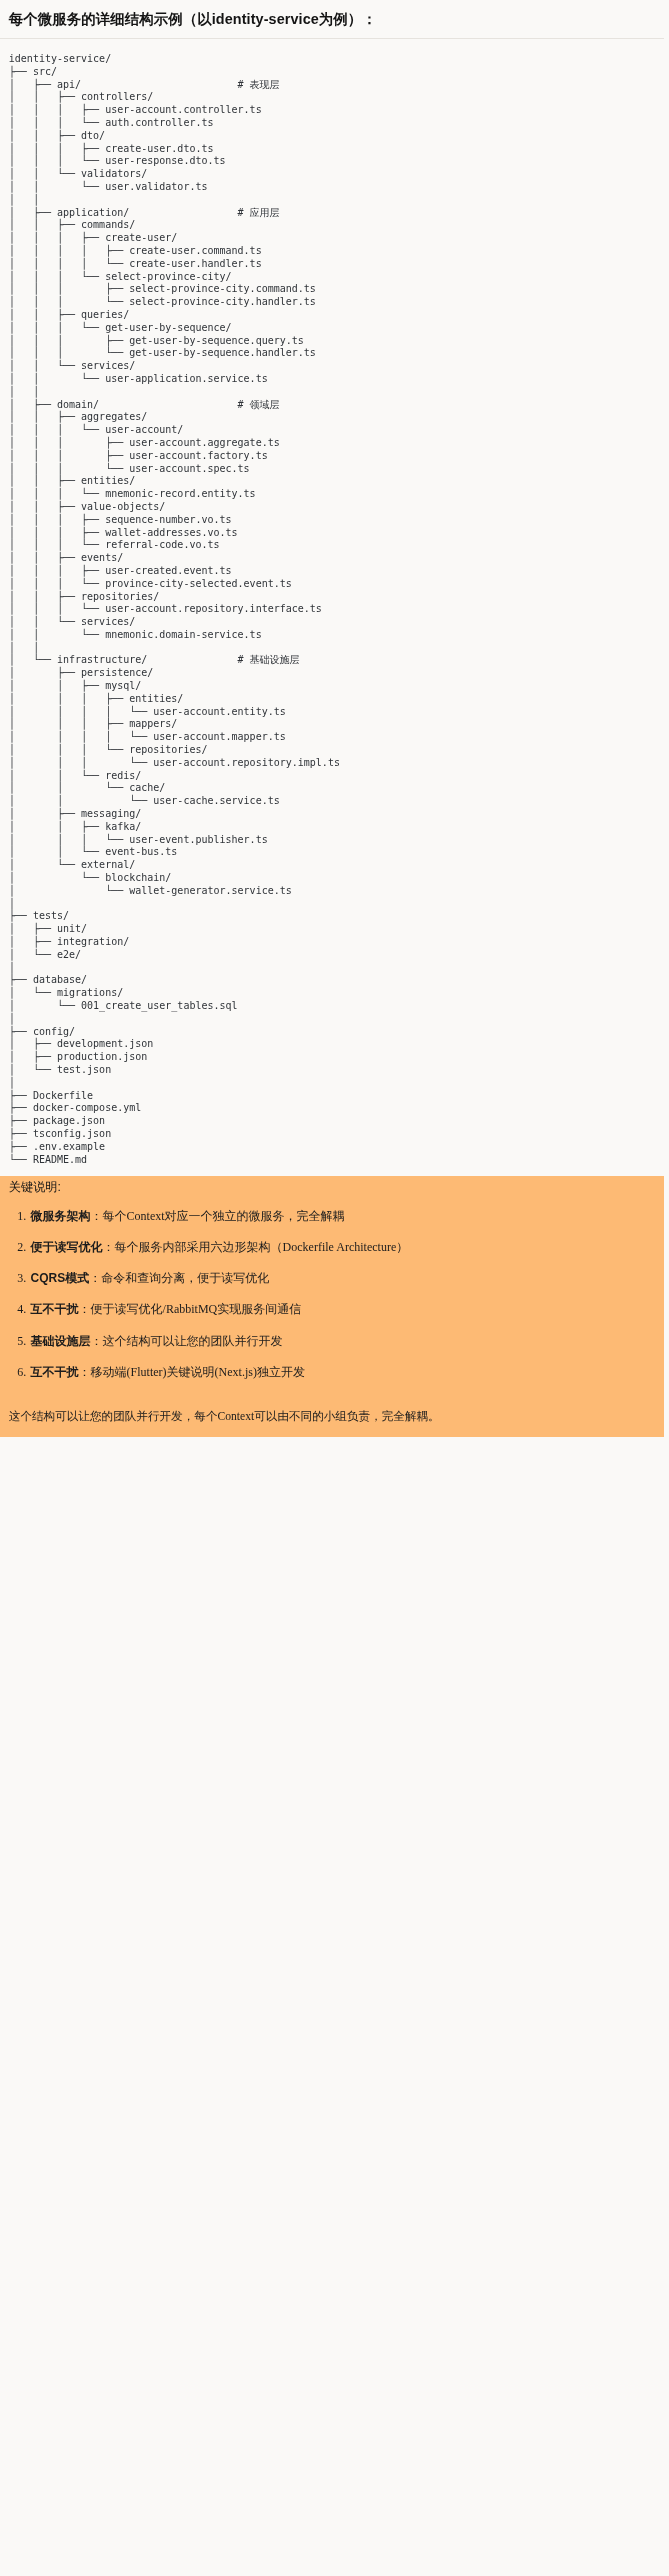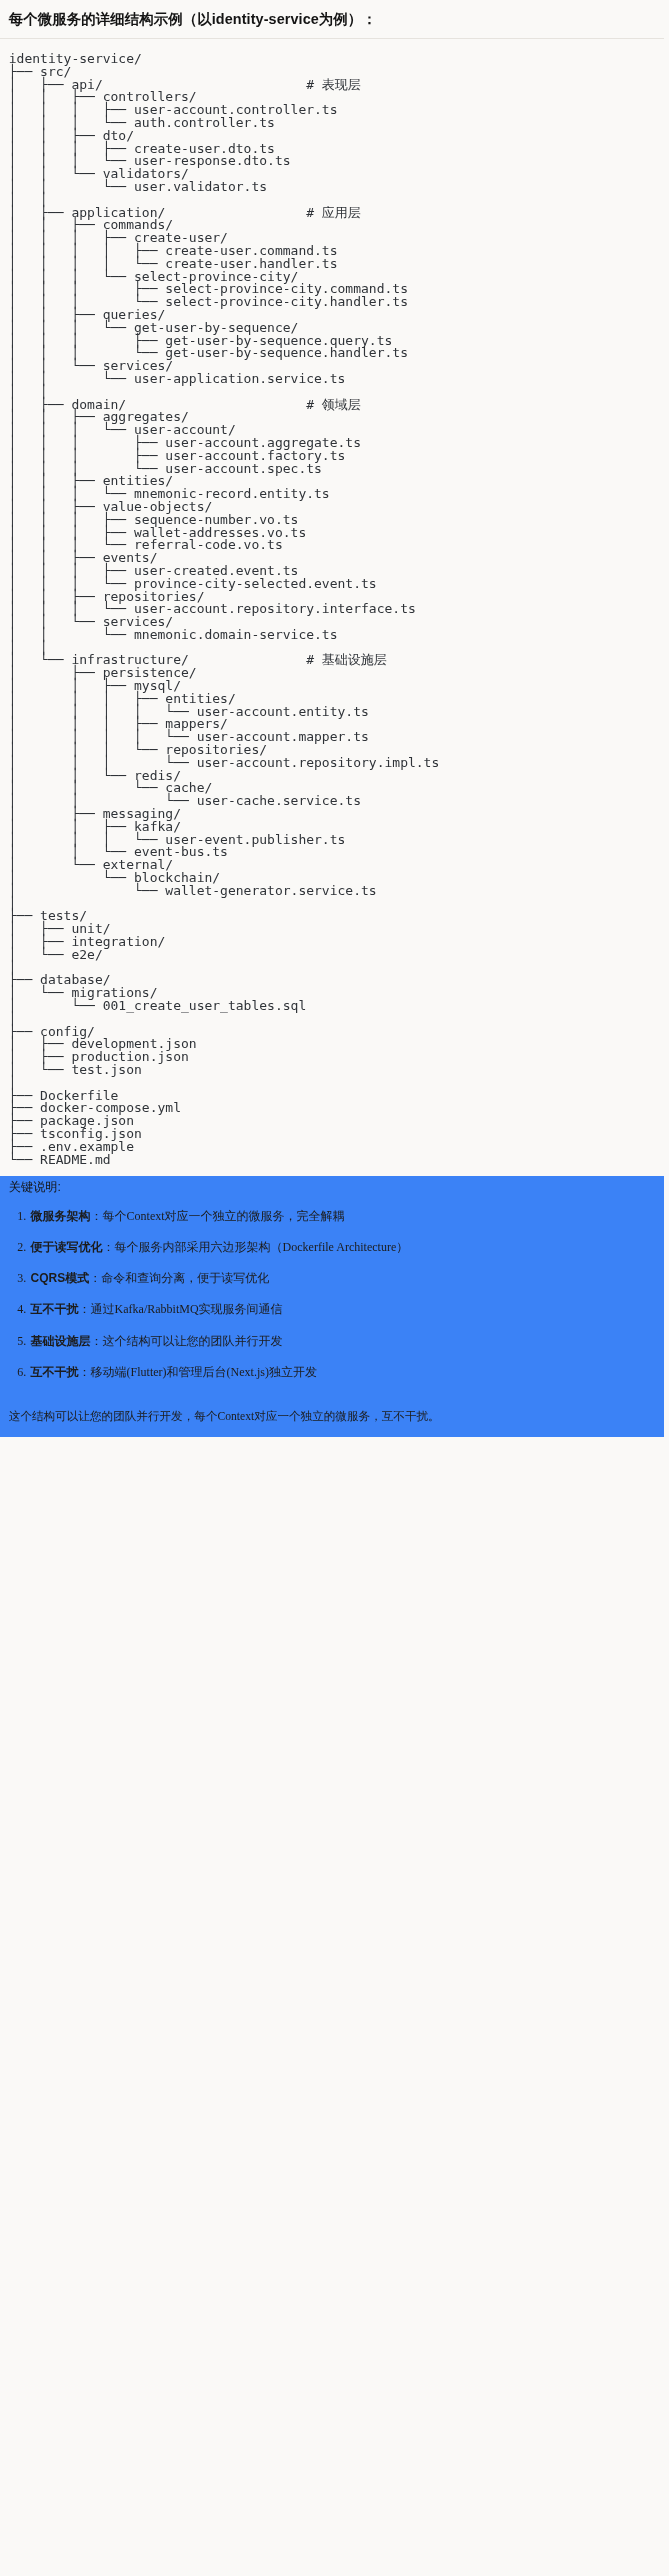--- a/index.html
+++ b/index.html
@@ -9,21 +9,21 @@
   }
   body {
     width: 669px;
     font-family: "Liberation Serif", serif;
     color: #1a1a1a;
     -webkit-font-smoothing: antialiased;
   }
   .page {
     width: 664px;
     box-sizing: border-box;
-    background: #3b82f6;
+    background: #fdba74;
     position: relative;
   }
 
   
   .title-bar {
     padding: 10px 8.8px 8.8px 8.8px;
     border-bottom: 0.6px solid #e6e3de;
     background: #faf9f7;
   }
   .title-bar h1 {
@@ -37,21 +37,21 @@
   }
 
   
   .tree-block {
     padding: 13.8px 8.8px 10px 8.8px;
     background: #faf9f7;
   }
   pre.tree {
     margin: 0;
     font-family: "DejaVu Sans Mono", "Liberation Mono", monospace;
-    font-size: 13px;
+    font-size: 10px;
     line-height: 12.8px;
     color: #2f3338;
     white-space: pre;
     tab-size: 4;
     letter-spacing: 0px;
   }
 
   
   .notes {
     padding: 2.5px 8.8px 6.3px 8.8px;
@@ -199,27 +199,27 @@
       <li>
         <span class="note-term">微服务架构</span><span class="note-sep">：</span><span class="note-desc">每个Context对应一个独立的微服务，完全解耦</span>
       </li>
       <li>
         <span class="note-term">便于读写优化</span><span class="note-sep">：</span><span class="note-desc">每个服务内部采用六边形架构（Dockerfile Architecture）</span>
       </li>
       <li>
         <span class="note-term">CQRS模式</span><span class="note-sep">：</span><span class="note-desc">命令和查询分离，便于读写优化</span>
       </li>
       <li>
-        <span class="note-term">互不干扰</span><span class="note-sep">：</span><span class="note-desc">通过Kafka/RabbitMQ实现服务间通信</span>
+        <span class="note-term">互不干扰</span><span class="note-sep">：</span><span class="note-desc">便于读写优化/RabbitMQ实现服务间通信</span>
       </li>
       <li>
         <span class="note-term">基础设施层</span><span class="note-sep">：</span><span class="note-desc">这个结构可以让您的团队并行开发</span>
       </li>
       <li>
-        <span class="note-term">互不干扰</span><span class="note-sep">：</span><span class="note-desc">移动端(Flutter)和管理后台(Next.js)独立开发</span>
+        <span class="note-term">互不干扰</span><span class="note-sep">：</span><span class="note-desc">移动端(Flutter)关键说明(Next.js)独立开发</span>
       </li>
     </ol>
   </div>
 
-  <p class="closing">这个结构可以让您的团队并行开发，每个Context对应一个独立的微服务，互不干扰。</p>
+  <p class="closing">这个结构可以让您的团队并行开发，每个Context可以由不同的小组负责，完全解耦。</p>
 
 </div>
 
 
 </body></html>

